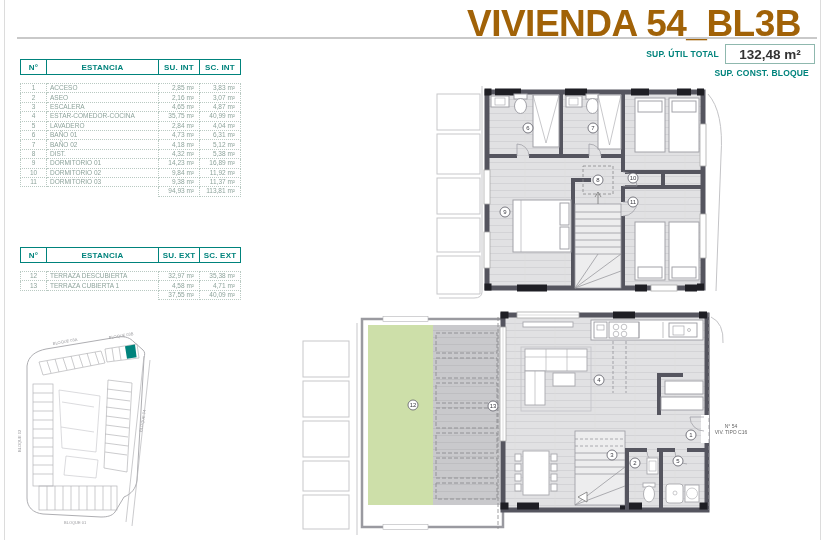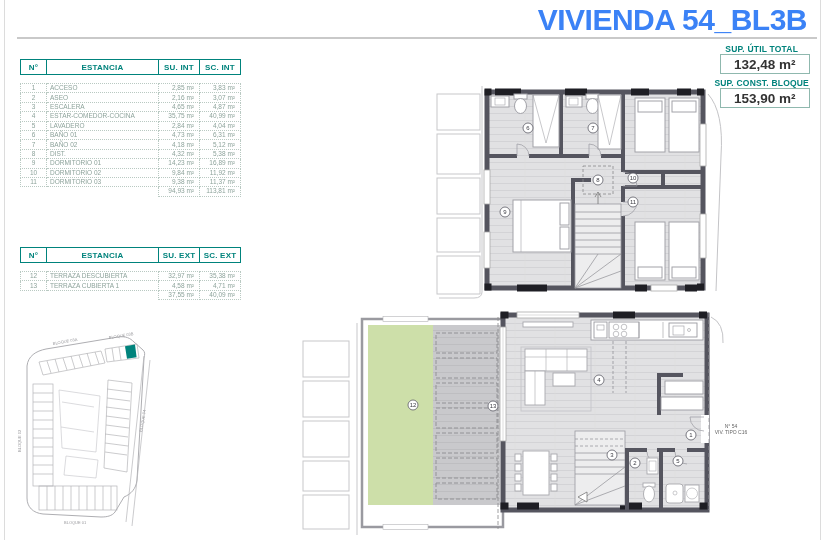--- a/index.html
+++ b/index.html
@@ -6,26 +6,26 @@
   body{
     width:825px;height:540px;position:relative;overflow:hidden;
     background:#ffffff;font-family:"Liberation Sans",sans-serif;
   }
   .edge{position:absolute;top:0;bottom:0;width:1px;background:#dcdcdc;}
   .edge.left{left:4px;}
   .edge.right{left:820px;}
 
   
   .title{
-    position:absolute;top:3px;right:18px;
-    font-size:30px;font-weight:bold;color:#3b82f6;letter-spacing:-0.5px;
+    position:absolute;top:3px;right:24px;
+    font-size:37px;font-weight:bold;color:#a16207;letter-spacing:-0.5px;
   }
   .divider{position:absolute;left:17px;right:8px;top:37px;height:2px;background:#c9c9c9;}
   .totals{position:absolute;top:44px;right:10px;}
-  .total-row-hdr{display:flex;align-items:center;justify-content:flex-end;margin-bottom:4px;flex-direction:column;}
+  .total-row-hdr{display:flex;align-items:center;justify-content:flex-end;margin-bottom:4px;}
   .total-label{font-size:8.5px;font-weight:bold;color:#00837C;margin-right:6px;letter-spacing:0.2px;}
   .total-value{
     border:1px solid #8fb8ae;background:#fff;min-width:80px;height:16px;
     display:flex;align-items:center;justify-content:center;
     font-size:13.5px;font-weight:bold;color:#333;padding:1px 4px;
   }
 
   
   table.area{position:absolute;left:20px;width:220px;border-collapse:collapse;table-layout:fixed;}
   table.area th{
@@ -70,21 +70,20 @@
 <div class="title">VIVIENDA 54_BL3B</div>
 <div class="divider"></div>
 
 <div class="totals">
   <div class="total-row-hdr">
     <span class="total-label">SUP. ÚTIL TOTAL</span>
     <span class="total-value">132,48 m²</span>
   </div>
   <div class="total-row-hdr">
     <span class="total-label">SUP. CONST. BLOQUE</span>
-    <span class="total-value">153,90 m²</span>
   </div>
 </div>
 
 <table class="area" id="table-interior">
   <colgroup>
       <col class="c-num">
       <col class="c-name">
       <col class="c-val">
       <col class="c-val">
     </colgroup>

